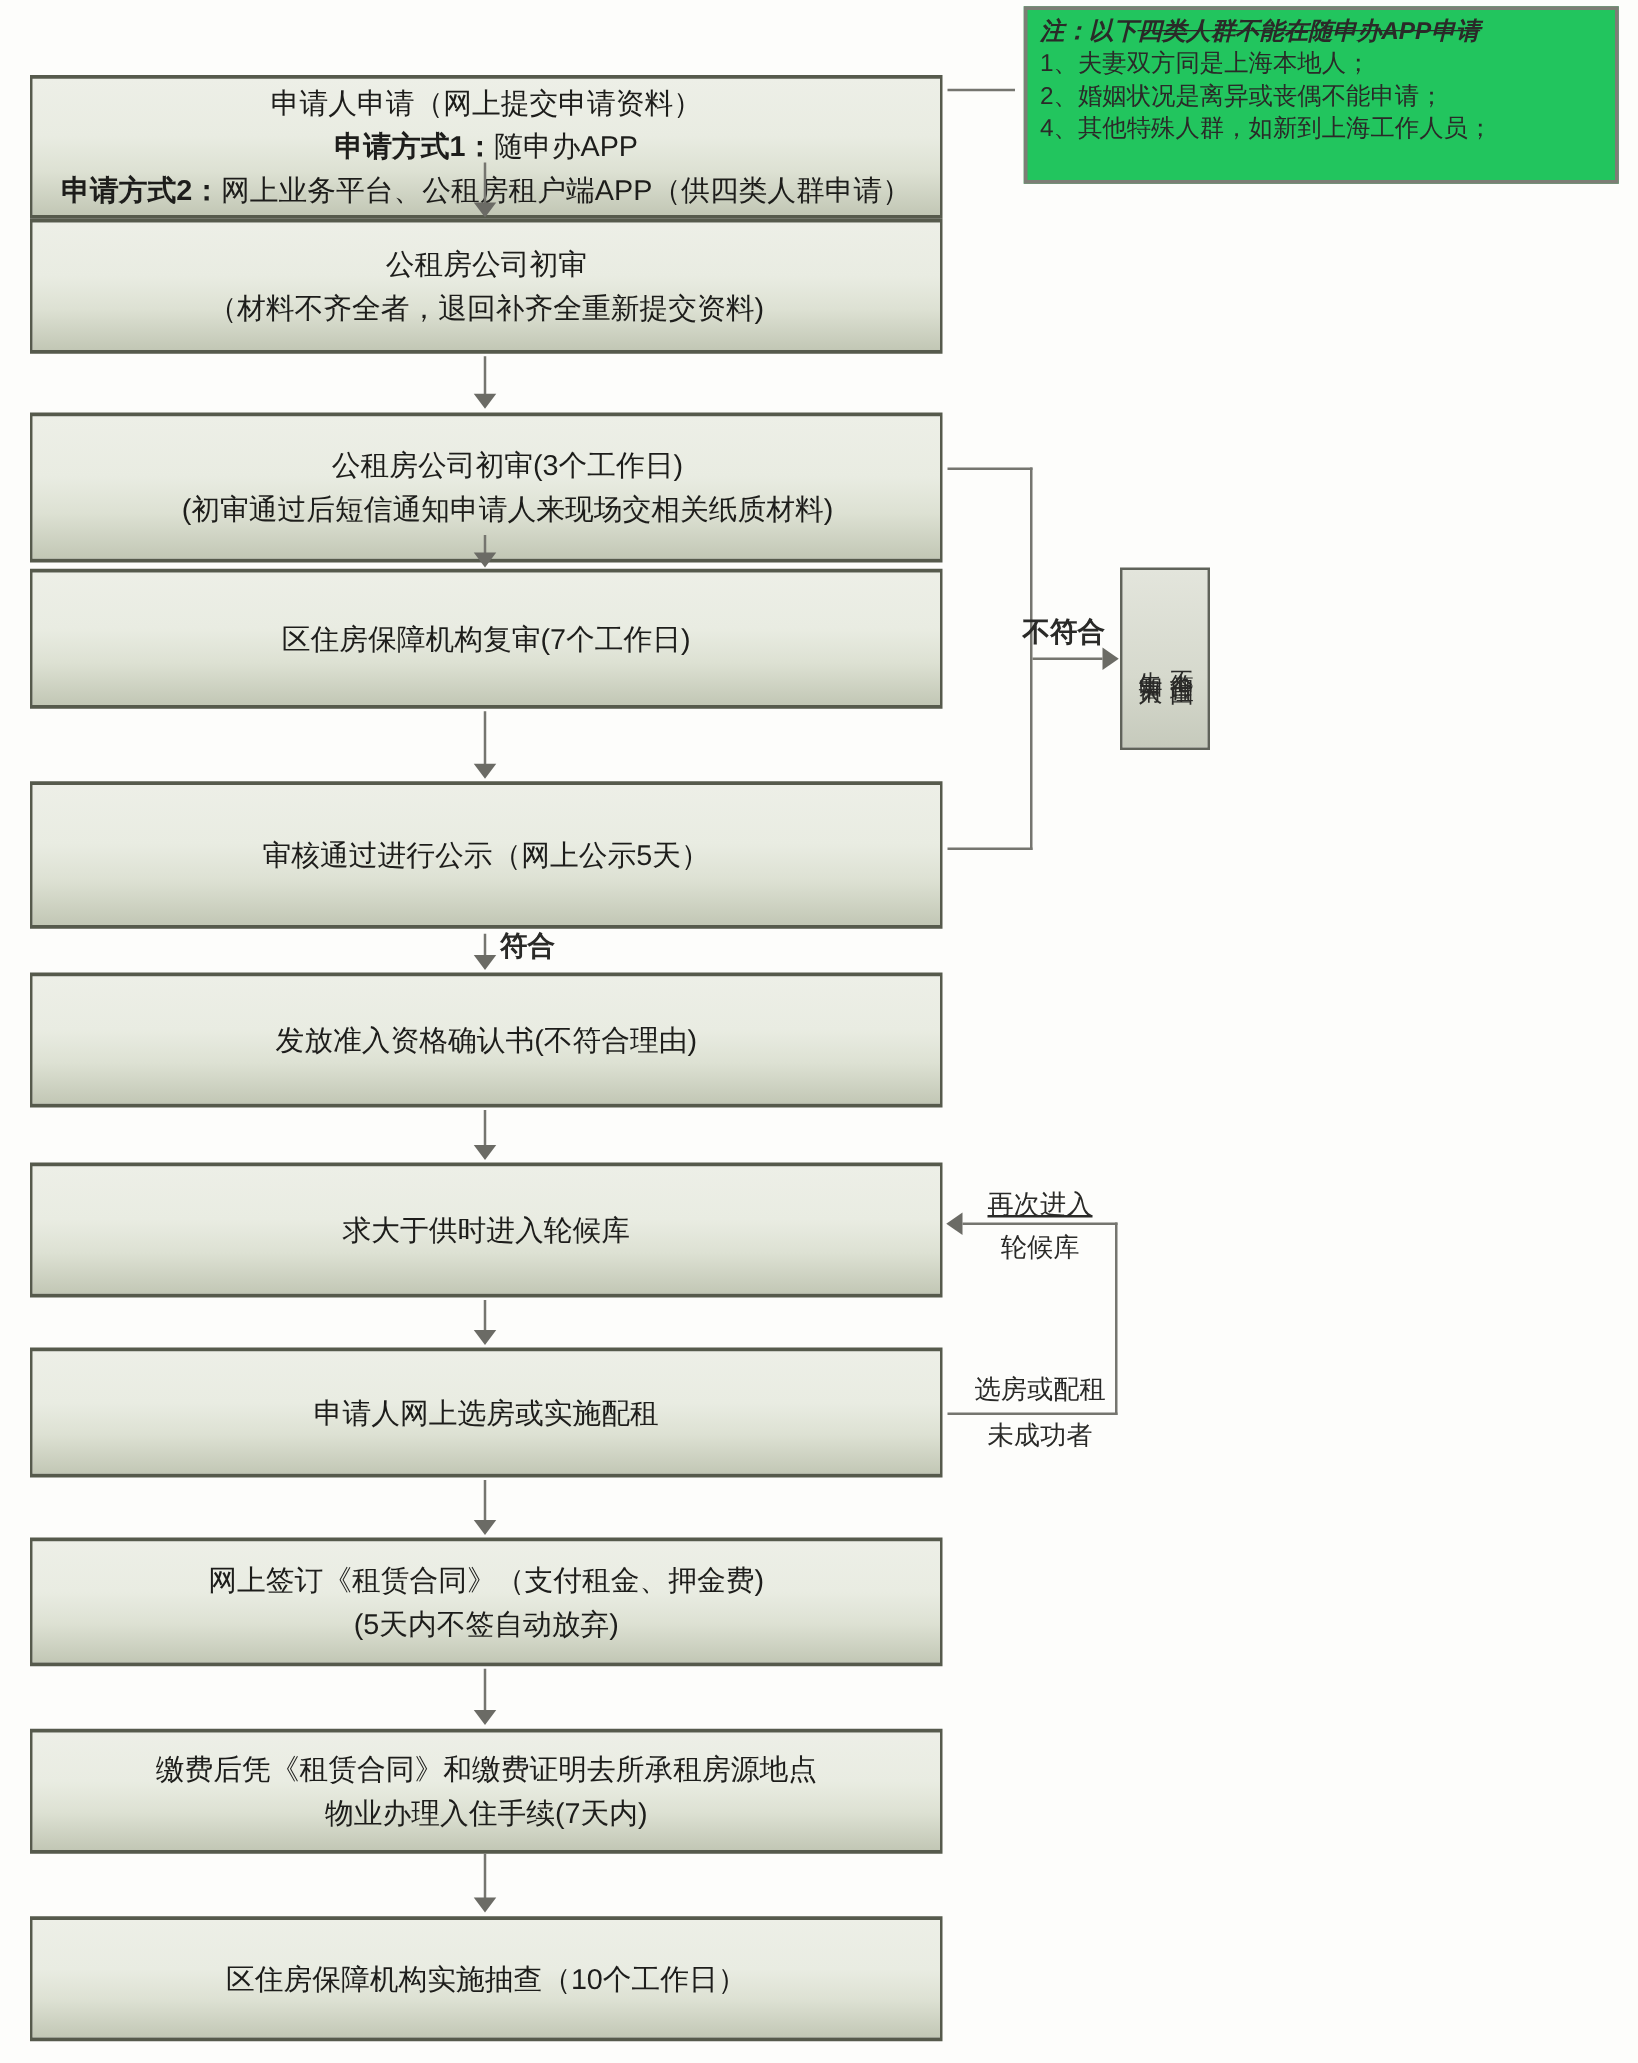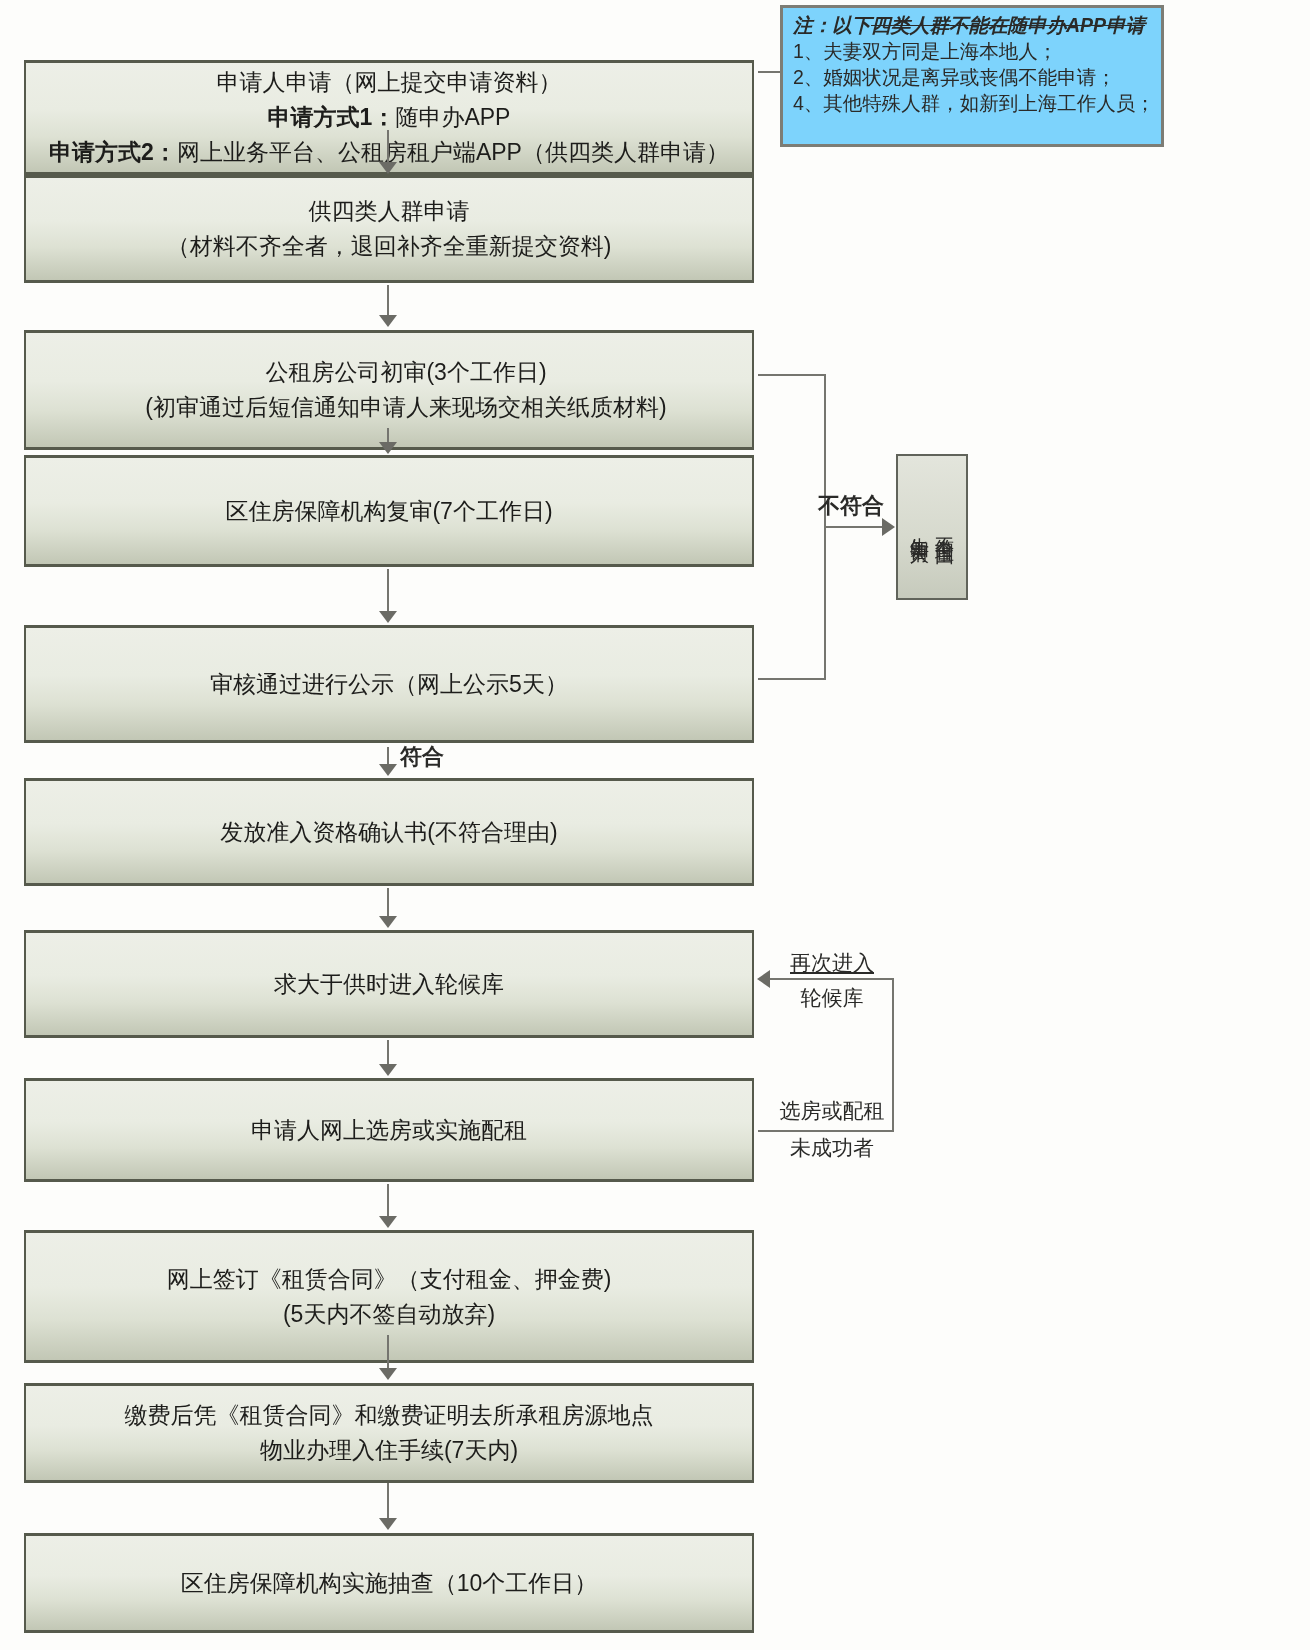--- a/index.html
+++ b/index.html
@@ -12,22 +12,22 @@
     border:2px solid #565a4c;border-top-width:3px;border-bottom-width:3px;
     background:linear-gradient(180deg,#edefe7 0%,#e9ece2 42%,#dde1d3 68%,#c2c7b5 100%);
     display:flex;flex-direction:column;justify-content:center;align-items:center;
     text-align:center;font-size:23px;line-height:1.52;color:#1d1d1b;
     box-sizing:border-box;padding:4px 10px;
   }
   .fbox .b{font-weight:bold;}
 
   
   .note{
-    position:absolute;left:780px;top:5px;width:384px;height:142px;
-    border:3px solid #7d7d75;background:#7dd3fc;box-sizing:border-box;
+    position:absolute;left:819px;top:5px;width:476px;height:142px;
+    border:3px solid #7d7d75;background:#22c55e;box-sizing:border-box;
     padding:5px 10px;font-size:19.5px;line-height:1.33;color:#2a2a28;
   }
   .note-title{font-style:italic;font-weight:bold;white-space:nowrap;}
   .note-title .strike{text-decoration:line-through;}
   .note-item{white-space:nowrap;}
 
   
   .hline,.vline{position:absolute;background:#75756f;}
   .hline{height:2px;} .vline{width:2px;}
   .head-down{position:absolute;width:0;height:0;
@@ -70,21 +70,21 @@
     <div class="note-title"><span>注：以下</span><span class="strike">四类人群不能在随申办APP申请</span></div>
     <div class="note-item">1、夫妻双方同是上海本地人；</div>
     <div class="note-item">2、婚姻状况是离异或丧偶不能申请；</div>
     <div class="note-item">4、其他特殊人群，如新到上海工作人员；</div>
   </div>
 
   <div class="vline" style="left:387px;top:130px;height:34px;"></div>
   <div class="head-down" style="left:379px;top:162px;"></div>
 
   <div class="fbox" style="top:175px;height:108px;">
-    <div>供四类人群申请</div>
+    <div>公租房公司初审</div>
     <div>（材料不齐全者，退回补齐全重新提交资料)</div>
   </div>
 
   <div class="vline" style="left:387px;top:285px;height:32px;"></div>
   <div class="head-down" style="left:379px;top:315px;"></div>
 
   <div class="fbox" style="top:330px;height:120px;padding-left:44px;">
     <div>公租房公司初审(3个工作日)</div>
     <div>(初审通过后短信通知申请人来现场交相关纸质材料)</div>
   </div>
@@ -142,21 +142,21 @@
   <div class="vline" style="left:892px;top:978px;height:154px;"></div>
   <div class="hline" style="left:758px;top:1130px;width:136px;"></div>
   <div class="lbl" style="left:772px;top:949px;width:120px;text-decoration:underline;">再次进入</div>
   <div class="lbl" style="left:772px;top:984px;width:120px;">轮候库</div>
   <div class="lbl" style="left:766px;top:1097px;width:132px;">选房或配租</div>
   <div class="lbl" style="left:766px;top:1134px;width:132px;">未成功者</div>
 
   <div class="vline" style="left:387px;top:1184px;height:33px;"></div>
   <div class="head-down" style="left:379px;top:1216px;"></div>
 
-  <div class="fbox" style="top:1230px;height:133px;">
+  <div class="fbox" style="top:1230px;height:103px;">
     <div>网上签订《租赁合同》（支付租金、押金费)</div>
     <div>(5天内不签自动放弃)</div>
   </div>
 
   <div class="vline" style="left:387px;top:1335px;height:34px;"></div>
   <div class="head-down" style="left:379px;top:1368px;"></div>
 
   <div class="fbox" style="top:1383px;height:100px;">
     <div>缴费后凭《租赁合同》和缴费证明去所承租房源地点</div>
     <div>物业办理入住手续(7天内)</div>

